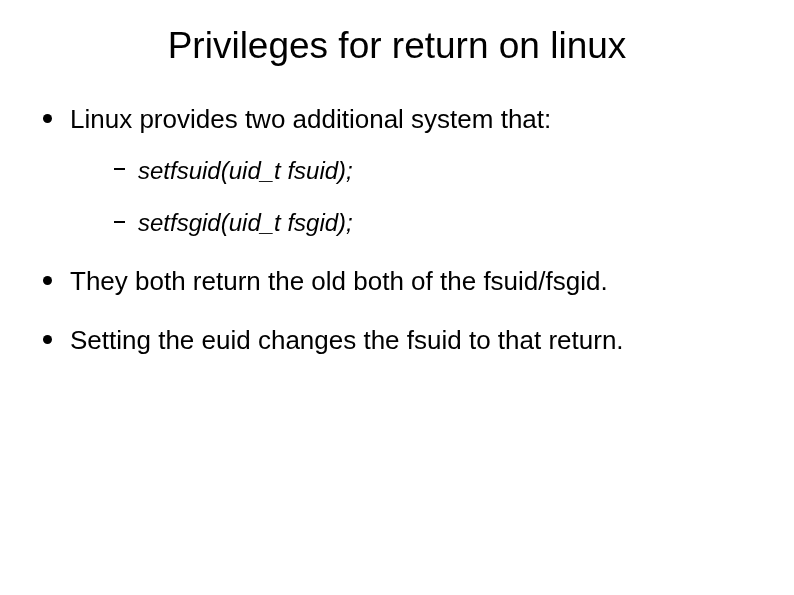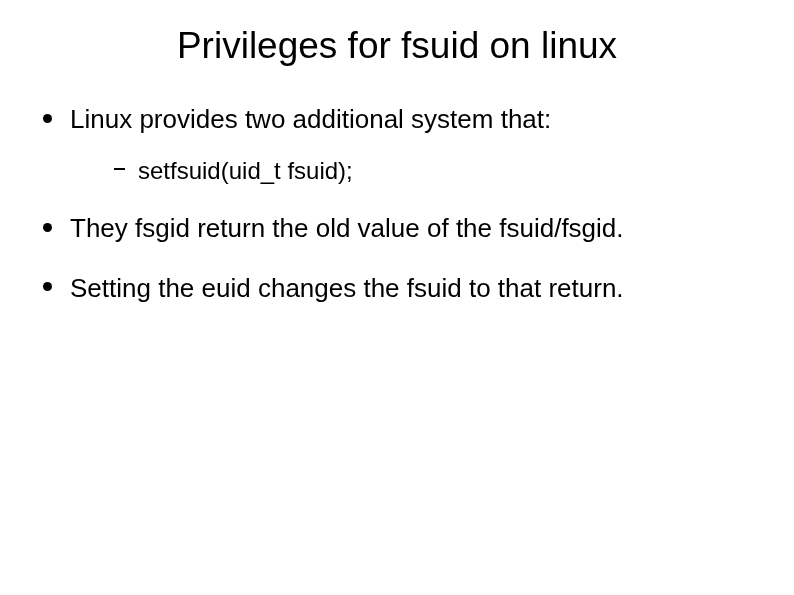--- a/index.html
+++ b/index.html
@@ -50,46 +50,50 @@
     list-style: none;
     margin: 18px 0 0 0;
     padding: 0 0 0 40px;
   }
   ul.sub > li {
     position: relative;
     padding-left: 28px;
     font-size: 24px;
     line-height: 1.35;
     margin-bottom: 20px;
+    font-style: italic;
   }
   ul.sub > li::before {
     content: "";
     position: absolute;
     left: 4px;
     top: 0.55em;
     width: 11px;
     height: 2px;
     background: #000;
   }
 </style>
 </head>
 <body>
 
 <div class="slide">
-  <h1 class="title">Privileges for fsuid on linux</h1>
+  <h1 class="title">Privileges for return on linux</h1>
 
   <ul class="top">
     <li>
       <span>Linux provides two additional system that:</span>
       <ul class="sub">
         <li>
           <span>setfsuid(uid_t fsuid);</span>
         </li>
+        <li>
+          <span>setfsgid(uid_t fsgid);</span>
+        </li>
       </ul>
     </li>
     <li>
-      <span>They fsgid return the old value of the fsuid/fsgid.</span>
+      <span>They both return the old both of the fsuid/fsgid.</span>
     </li>
     <li>
       <span>Setting the euid changes the fsuid to that return.</span>
     </li>
   </ul>
 </div>
 
 </body></html>

